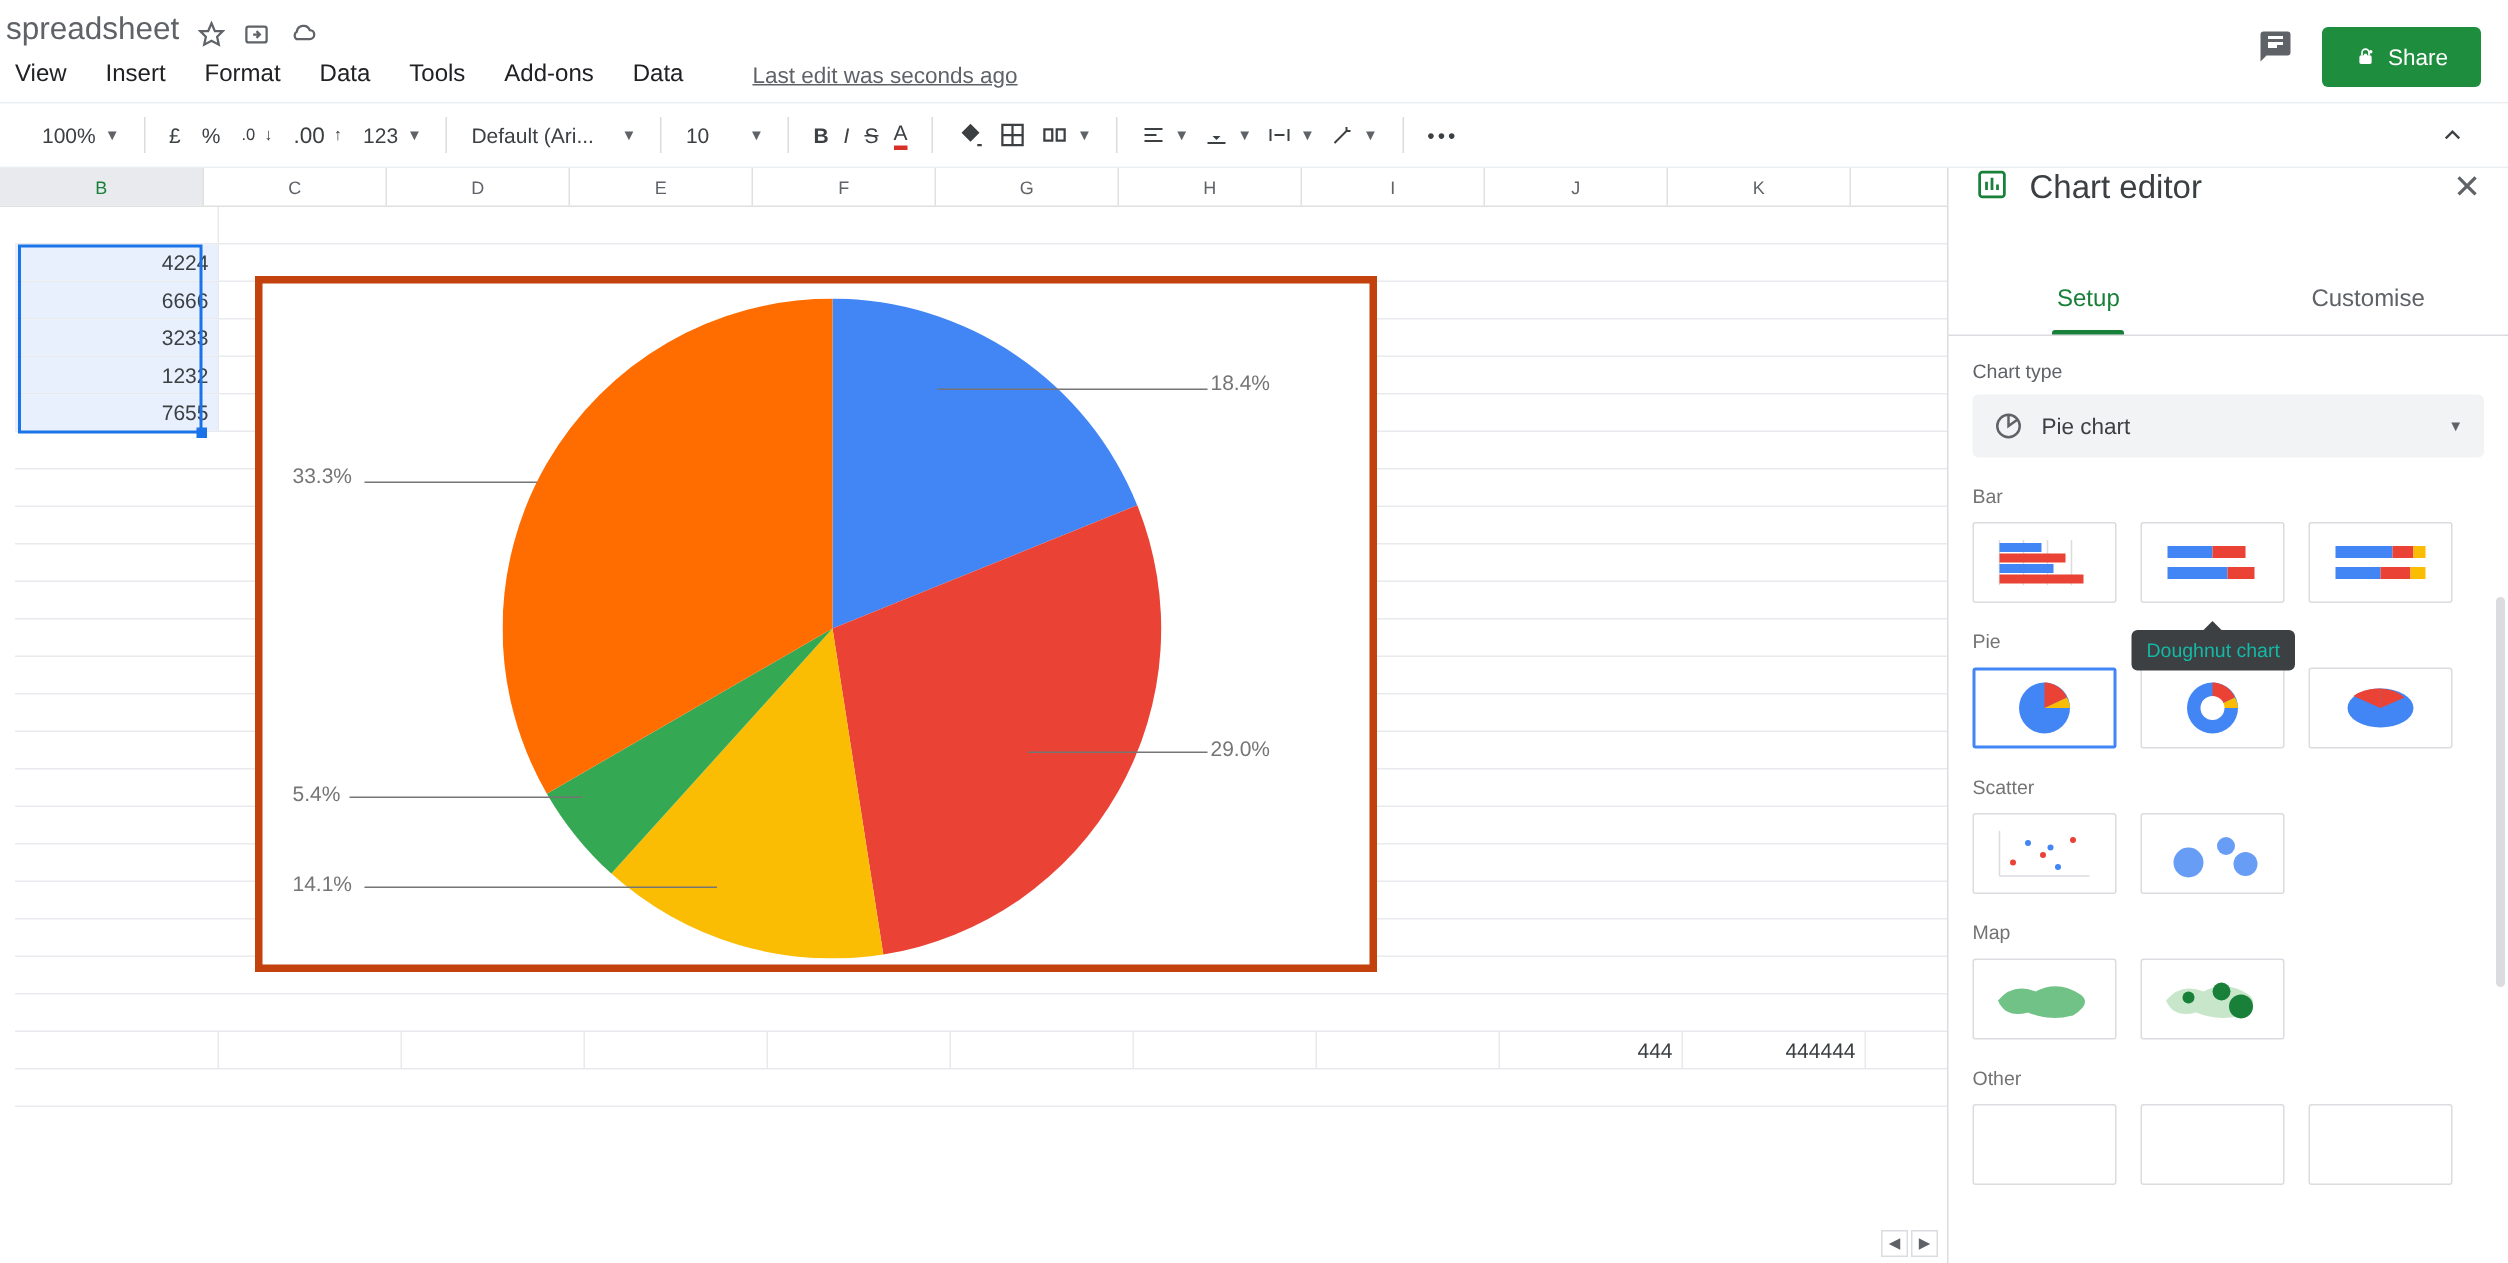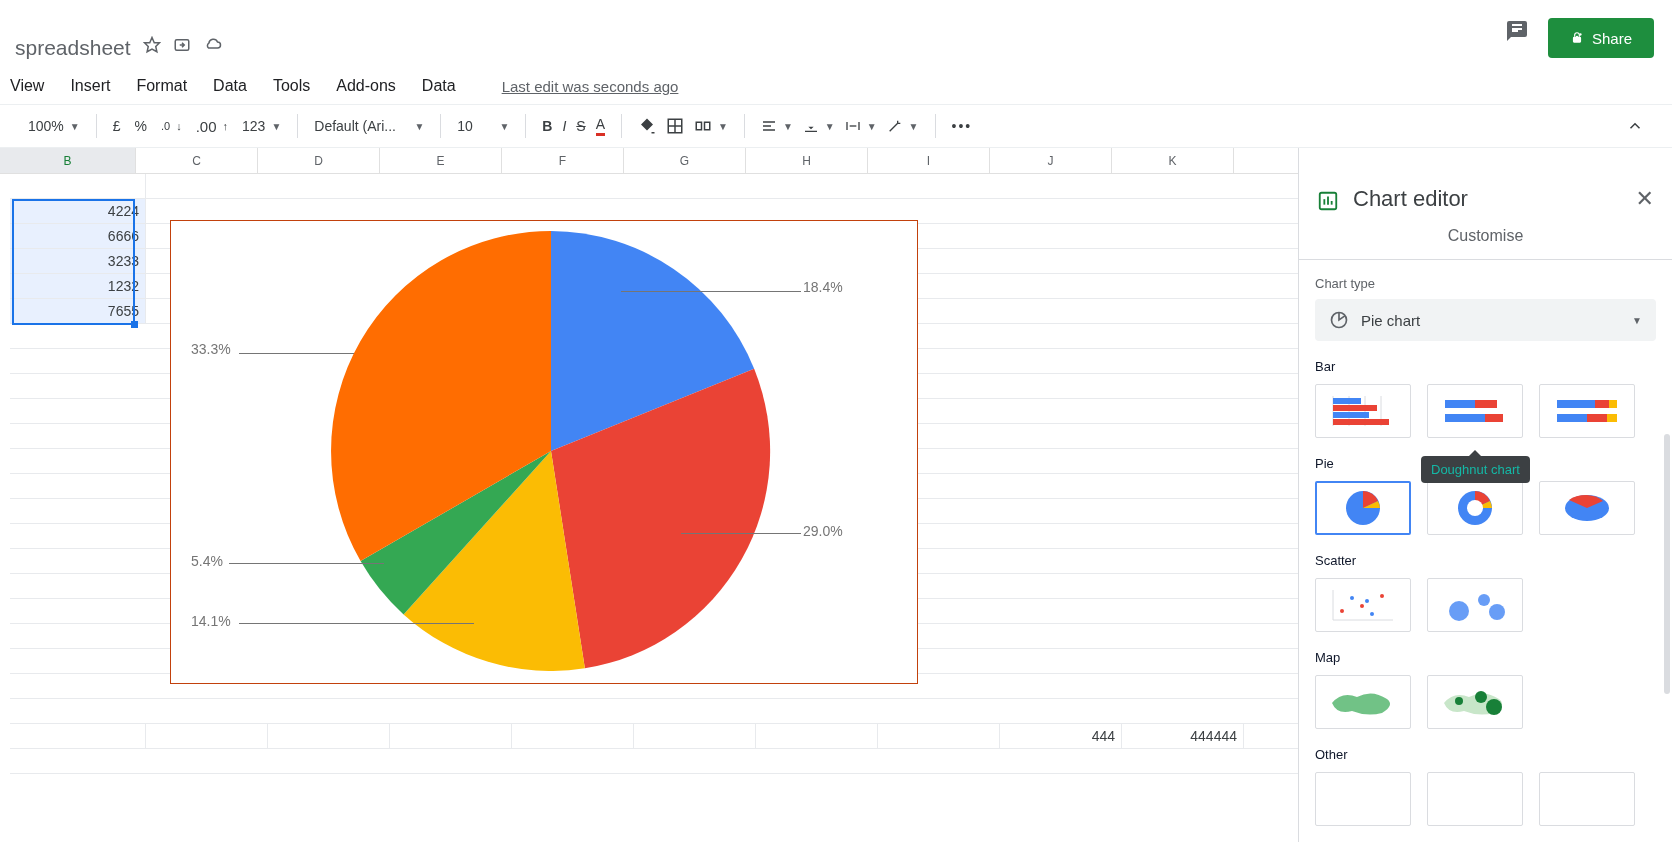--- a/index.html
+++ b/index.html
@@ -1,19 +1,19 @@
 <!DOCTYPE html>
 <html><head>
 <meta charset="utf-8">
 <style>
   * { box-sizing: border-box; margin: 0; padding: 0; font-family: Arial, sans-serif; }
   body { width: 1672px; height: 842px; overflow: hidden; background: #fff; color: #3c4043; position: relative; }
 
   
-  .titlebar { display: flex; align-items: flex-start; height: 32px; padding-left: 15px; gap: 12px; margin-top: 36px; }
+  .titlebar { display: flex; align-items: flex-end; height: 32px; padding-left: 4px; gap: 12px; }
   .doc-title { font-size: 21px; color: #5f6368; }
   .title-icon { color: #5f6368; display: flex; align-items: center; }
 
   
   .topright { position: absolute; top: 18px; right: 18px; display: flex; align-items: flex-start; gap: 18px; }
   .comments-icon { width: 26px; height: 26px; display:flex;align-items:center;justify-content:center;color:#5f6368; }
   .share-btn { background: #1e8e3e; color: #fff; border: none; border-radius: 4px; height: 40px; padding: 0 22px; font-size: 15px; font-weight: 500; display:flex;align-items:center;gap:8px; cursor:pointer; }
 
   
   .menubar { display: flex; align-items: center; height: 36px; padding-left: 10px; gap: 26px; font-size: 16px; color:#202124; }
@@ -38,37 +38,37 @@
   .col-headers { display:flex; height:26px; border-bottom:1px solid #e0e0e0; background:#fff; font-size:12px; color:#5f6368; }
   .col-h { border-right:1px solid #e0e0e0; display:flex;align-items:center;justify-content:center; }
   .col-h.sel { background:#e8eaed; color:#188038; }
   .row { display:flex; height:25px; border-bottom:1px solid #e8eaed;margin-left:10px; }
   .cell { border-right:1px solid #e8eaed; font-size:14px; display:flex;align-items:center;justify-content:flex-end; padding-right:6px; }
   .cell.selected { background:#e8f0fe; }
   .selection-border { position:absolute; border:2px solid #1a73e8; pointer-events:none; }
   .sel-handle { position:absolute; width:7px;height:7px;background:#1a73e8; }
 
   
-  .chart-object { position:absolute; left:170px; top:72px; width:748px; height:464px; border:1px solid #c2410c; background:#fff; }
+  .chart-object { position:absolute; left:170px; top:72px; width:748px; height:464px; border:5px solid #c2410c; background:#fff; }
   .pie-svg { position:absolute; left:160px; top:10px; }
   .pie-label { position:absolute; font-size:14px; color:#757575; }
   .leader { position:absolute; background:#757575; height:1px; }
 
   
-  .ce-header { display:flex; align-items:flex-end; height:64px; padding:0 18px; gap:14px; font-size:22px; color:#3c4043; }
+  .ce-header { display:flex; align-items:flex-start; height:64px; padding:0 18px; gap:14px; font-size:22px; color:#3c4043; }
   .ce-close { margin-left:auto; cursor:pointer; font-size:22px; color:#5f6368; }
   .ce-tabs { display:flex; height:48px; border-bottom:1px solid #dadce0; }
   .ce-tab { flex:1; display:flex;align-items:center;justify-content:center; font-size:16px; color:#5f6368; cursor:pointer; position:relative; }
   .ce-tab.active { color:#188038; font-weight:500; }
   .ce-tab.active::after { content:""; position:absolute; bottom:0; width:48px; height:3px; background:#188038; border-radius:2px 2px 0 0; }
   .ce-body { flex:1; overflow:auto; padding:16px; }
   .ce-label { font-size:13px; color:#5f6368; margin-bottom:8px; }
   .ce-select { width:100%; height:42px; background:#f1f3f4; border-radius:4px; display:flex;align-items:center; padding:0 14px; gap:12px; font-size:15px; color:#3c4043; cursor:pointer; }
   .ce-select .caret { margin-left:auto; }
-  .ce-section-title { font-size:13px; color:#0f172a; margin:18px 0 10px; }
+  .ce-section-title { font-size:13px; color:#737373; margin:18px 0 10px; }
   .ce-grid { display:grid; grid-template-columns: repeat(3, 96px); gap:16px; }
   .ce-card { width:96px; height:54px; border:1px solid #dadce0; border-radius:2px; background:#fff; cursor:pointer; position:relative; display:flex;align-items:center;justify-content:center; }
   .ce-card.selected { border:2px solid #4285f4; }
   .tooltip { position:absolute; background:#3c4043; color:#14b8a6; font-size:13px; padding:6px 10px; border-radius:4px; white-space:nowrap; z-index:20; }
   .tooltip::before { content:""; position:absolute; top:-6px; left:50%; transform:translateX(-50%); border:6px solid transparent; border-bottom-color:#3c4043; border-top:none; }
 
   
   .hscroll { position:absolute; bottom:4px; right:6px; display:flex; gap:2px; }
   .hscroll .arrow { width:18px;height:18px;display:flex;align-items:center;justify-content:center;font-size:10px;color:#5f6368;border:1px solid #dadce0; cursor:pointer; }
 
@@ -335,20 +335,21 @@
             <rect x="3" y="3" width="18" height="18" rx="2"></rect>
             <line x1="8" y1="16" x2="8" y2="10"></line>
             <line x1="12" y1="16" x2="12" y2="7"></line>
             <line x1="16" y1="16" x2="16" y2="12"></line>
           </svg>
         </span>
       <span>Chart editor</span>
       <span class="ce-close">✕</span>
     </div>
     <div class="ce-tabs">
+      <div class="ce-tab active">Setup</div>
       <div class="ce-tab">Customise</div>
     </div>
     <div class="ce-body">
       <div class="ce-label">Chart type</div>
       <div class="ce-select">
         <span>
             <svg width="20" height="20" viewBox="0 0 24 24" fill="none" stroke="#5f6368" stroke-width="2">
               <circle cx="12" cy="12" r="9"></circle>
               <path d="M12 3v9l7-5"></path>
             </svg>

